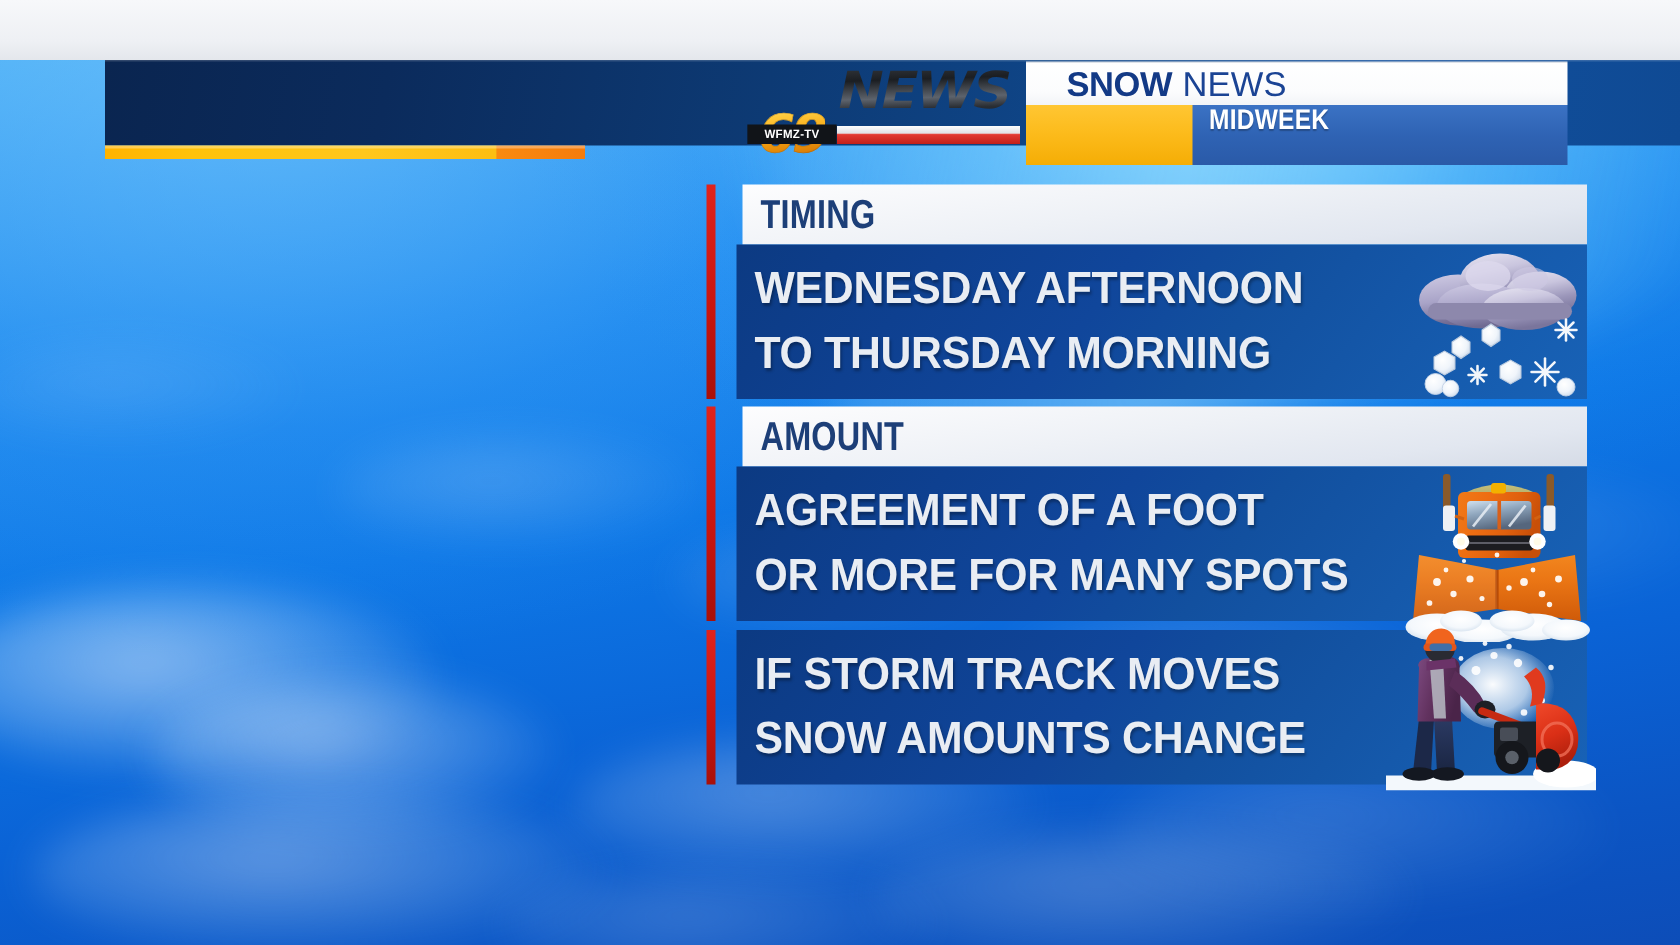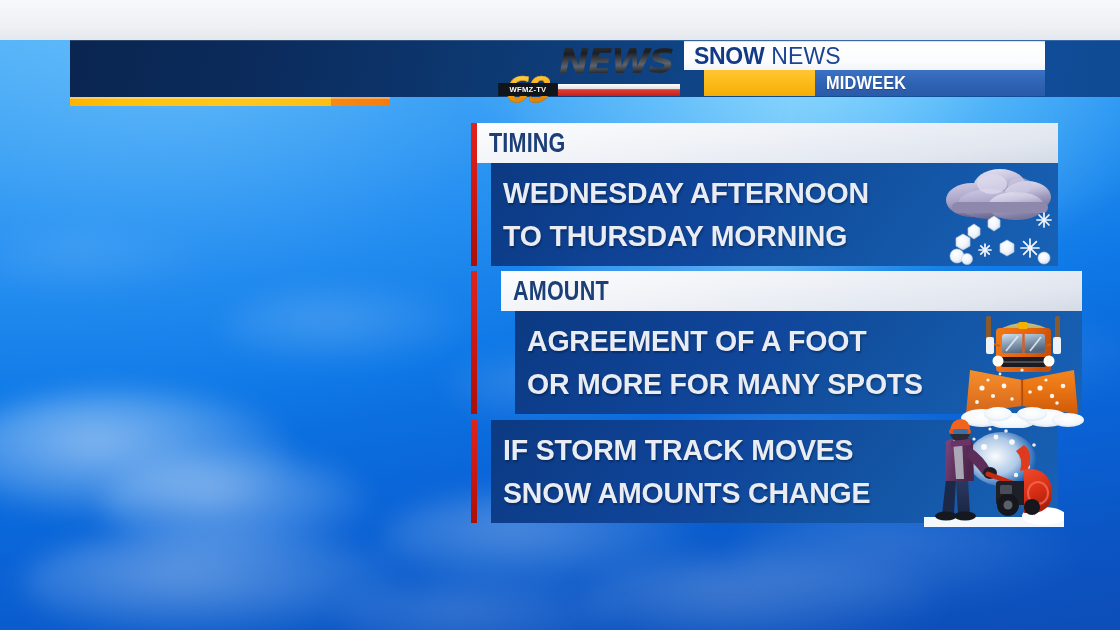--- a/index.html
+++ b/index.html
@@ -203,46 +203,45 @@
     position: absolute;
     left: 684px; top: 41px;
     width: 361px; height: 55px;
   }
   .title-row-top {
     position: relative;
     height: 29px;
     background: linear-gradient(180deg, #ffffff 0%, #fbfcfd 70%, #f2f4f7 100%);
     display: flex;
     align-items: center;
-    padding-left: 10px;
+    padding-left: 27px;
     box-sizing: border-box;
     border-top: 1px solid #dfe3e9;
   }
   .title-row-top .t-bold {
     font-family: "Liberation Sans", sans-serif;
     font-weight: bold;
     font-size: 23px;
     color: #133a86;
     letter-spacing: -0.3px;
   }
   .title-row-top .t-light {
     font-family: "Liberation Sans", sans-serif;
     font-weight: normal;
     font-size: 23px;
     color: #1b4494;
     letter-spacing: 0.1px;
     margin-left: 7px;
   }
   .title-row-bot {
     position: relative;
-    height: 26px;
+    height: 40px;
     background: linear-gradient(180deg, #3b72c4 0%, #2f63b4 50%, #2a5aa8 100%);
     display: flex;
-    align-items: center;
-    margin-left: 20px;
+    align-items: flex-start;
   }
   .title-gold {
     width: 111px;
     height: 100%;
     background: linear-gradient(180deg, #ffc633 0%, #fcbb1b 48%, #f5ad05 100%);
     flex: 0 0 auto;
   }
   .title-row-bot .t-mid {
     font-family: "Liberation Sans", sans-serif;
     font-weight: bold;
@@ -263,21 +262,21 @@
   }
   .panel-redbar {
     position: absolute;
     left: 0; top: 0;
     width: 6px; height: 100%;
     background: linear-gradient(180deg, #e0231c 0%, #c8150f 58%, #a81009 100%);
     z-index: 3;
   }
   .panel-head {
     position: relative;
-    margin-left: 6px;
+    margin-left: 24px;
     height: 40px;
     background: linear-gradient(172deg, #fdfdfe 0%, #eef1f6 46%, #e2e7f0 78%, #d5dbe6 100%);
     display: flex;
     align-items: center;
     padding-left: 12px;
     box-sizing: border-box;
   }
   .panel-head .h-txt {
     font-family: "Liberation Sans", sans-serif;
     font-weight: bold;
@@ -316,21 +315,21 @@
   .panel-art {
     position: absolute;
     right: -4px;
     bottom: 0;
     z-index: 1;
     pointer-events: none;
   }
 
   
   #panel-timing     { top: 123px; }
-  #panel-amount     { top: 271px; padding-left: 24px; }
+  #panel-amount     { top: 271px; }
   #panel-confidence { top: 420px; }
 </style>
 </head>
 <body>
 
 <div id="stage">
 
   <div class="sky-base"></div>
   <div class="sky-glow-diag"></div>
   <div class="cloud c1"></div>

